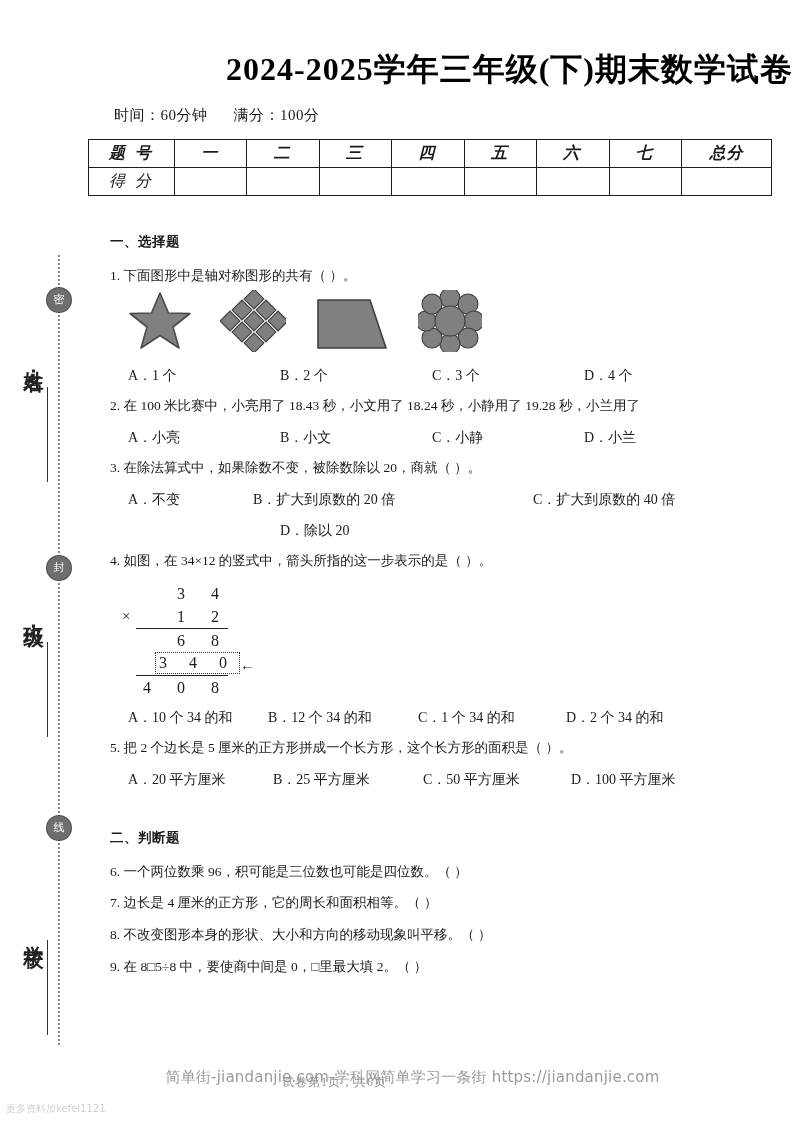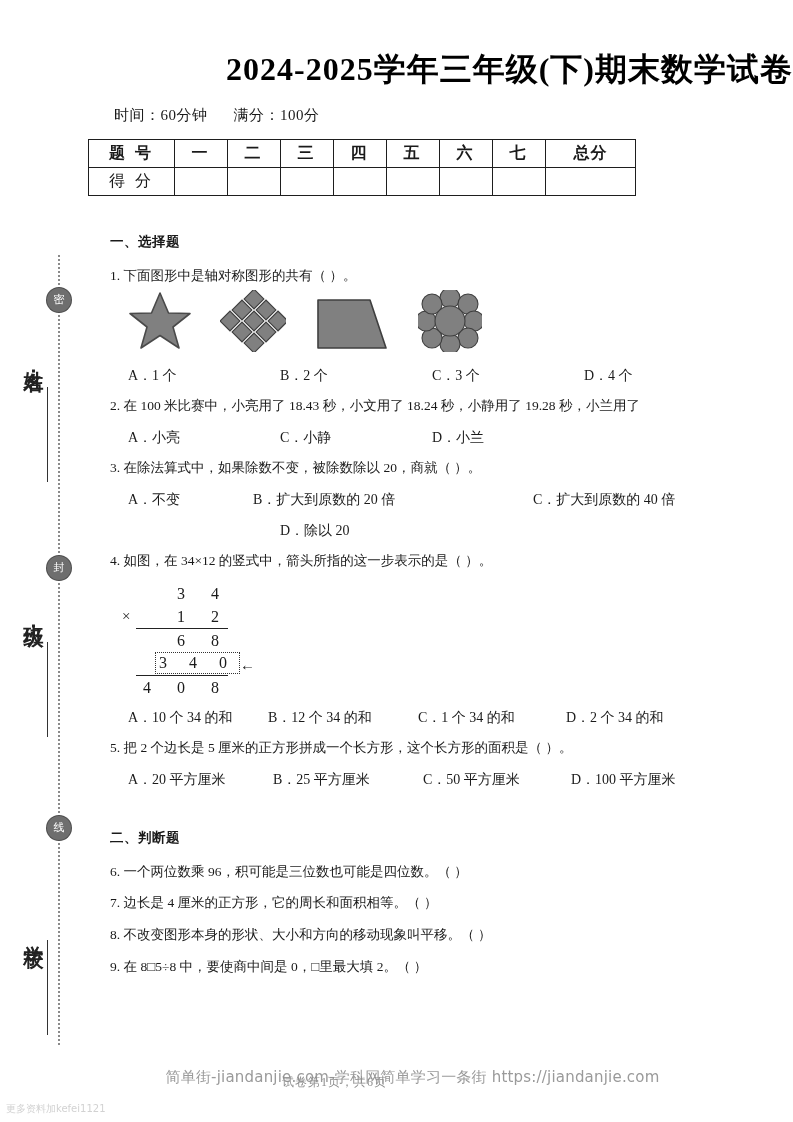--- a/index.html
+++ b/index.html
@@ -92,22 +92,23 @@
     padding-right: 20px;
     font-size: 15px;
     letter-spacing: 0.5px;
   }
   #exam-meta span { margin-left: 26px; }
 
   
   #score-table {
     margin: 14px 0 0 0;
     border-collapse: collapse;
-    width: 548px;
+    width: 684px;
     table-layout: fixed;
+    font-style: italic;
   }
   #score-table td {
     border: 1.2px solid #1e1e1e;
     height: 28px;
     text-align: center;
     vertical-align: middle;
     font-size: 16px;
     font-weight: bold;
     letter-spacing: 3px;
     padding: 0;
@@ -361,20 +362,21 @@
       <span class="opt">B．2 个</span>
       <span class="opt">C．3 个</span>
       <span class="opt">D．4 个</span>
     </div>
 
     <div class="q">
       <span class="q-text">2. 在 100 米比赛中，小亮用了 18.43 秒，小文用了 18.24 秒，小静用了 19.28 秒，小兰用了</span>
     </div>
     <div class="opts four">
       <span class="opt">A．小亮</span>
+      <span class="opt">B．小文</span>
       <span class="opt">C．小静</span>
       <span class="opt">D．小兰</span>
     </div>
 
     <div class="q">
       <span class="q-text">3. 在除法算式中，如果除数不变，被除数除以 20，商就（    ）。</span>
     </div>
     <div class="opts q3row">
       <span class="opt">A．不变</span>
       <span class="opt">B．扩大到原数的 20 倍</span>

